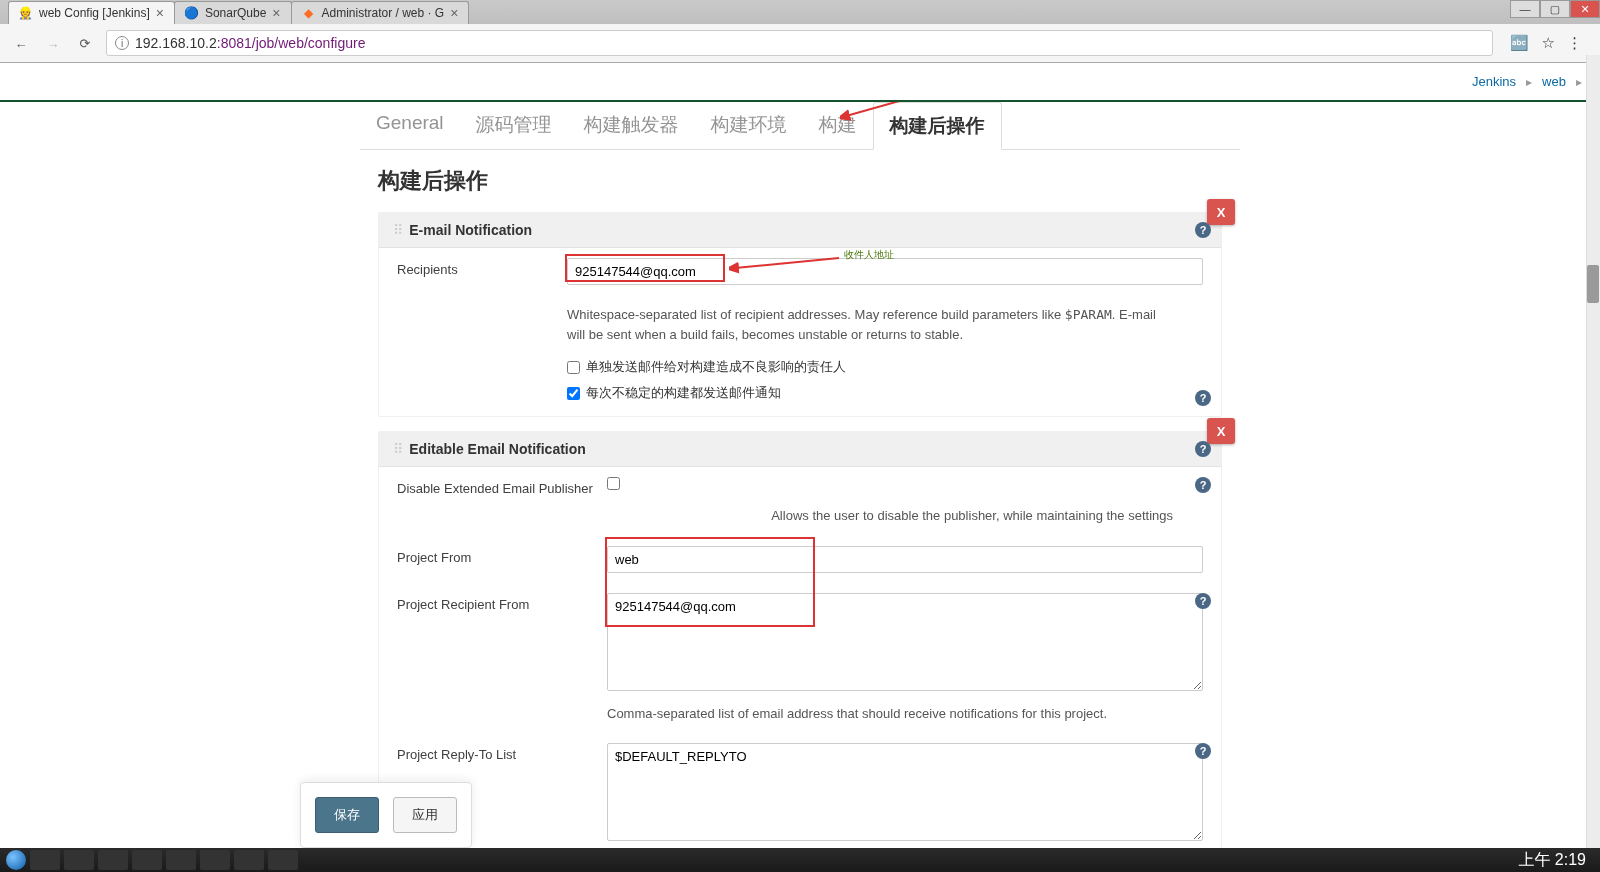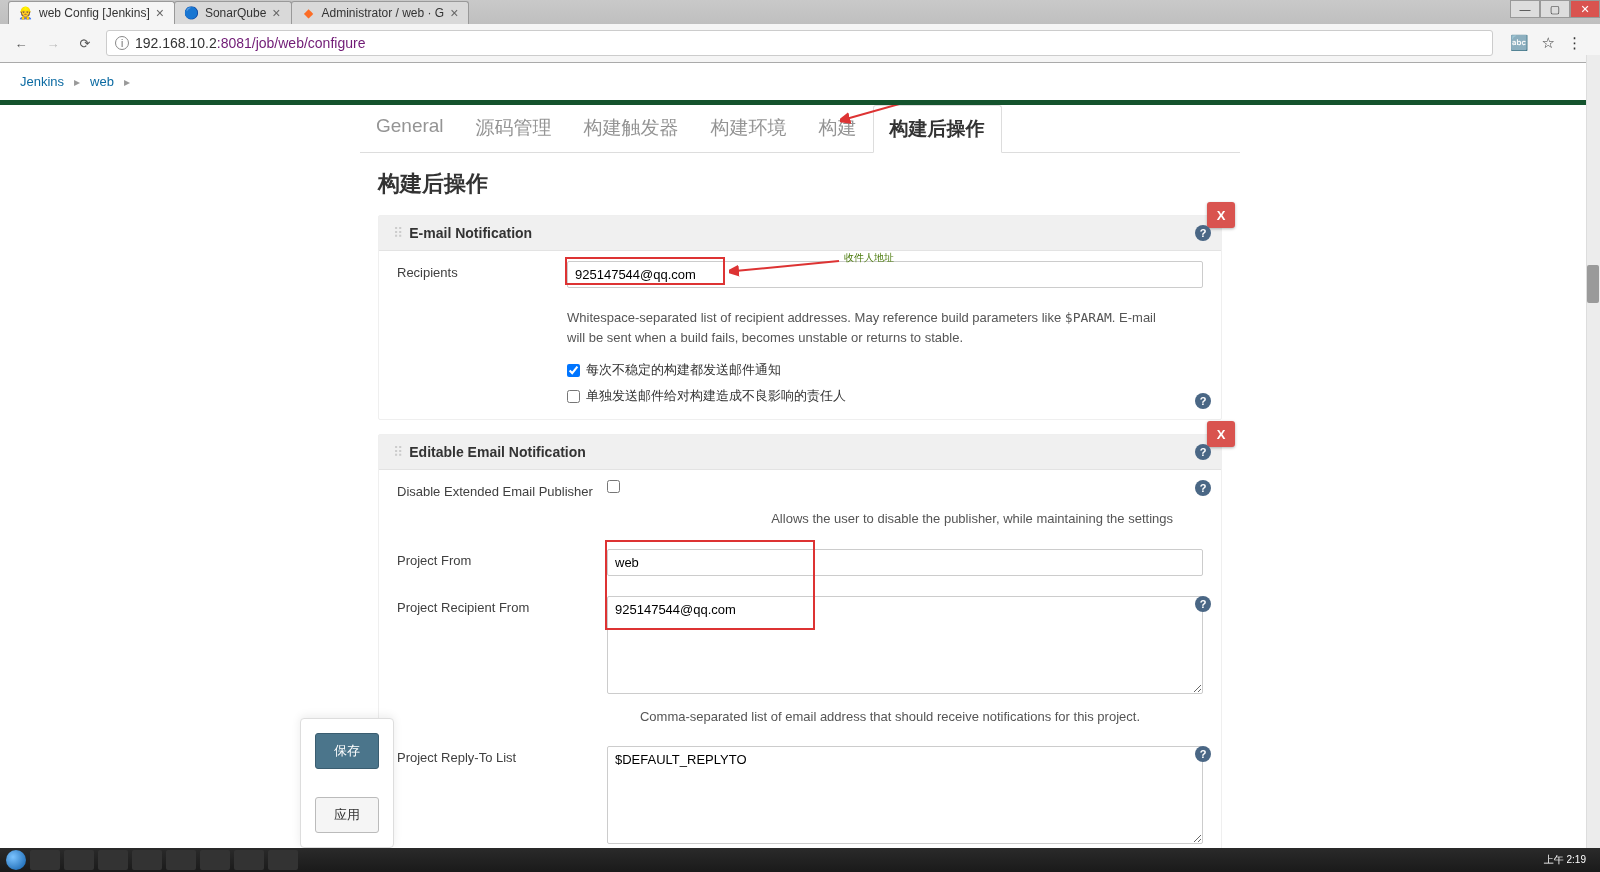--- a/index.html
+++ b/index.html
@@ -15,21 +15,21 @@
 .addr-bar { display: flex; align-items: center; padding: 6px 10px; gap: 10px; background: #f5f5f5; }
 .nav-btn { width: 22px; height: 22px; display: flex; align-items: center; justify-content: center; color: #555; cursor: pointer; }
 .nav-btn.disabled { color: #bbb; }
 .url-box { flex: 1; display: flex; align-items: center; gap: 6px; background: #fff; border: 1px solid #ccc; border-radius: 3px; padding: 4px 8px; font-size: 14px; }
 .url-box .info-icon { width: 14px; height: 14px; border: 1px solid #888; border-radius: 50%; display: flex; align-items: center; justify-content: center; font-size: 10px; color: #666; }
 .url-host { color: #333; }
 .url-path { color: #701a75; }
 .addr-right { display: flex; gap: 12px; padding: 0 8px; }
 
 
-.breadcrumb { display: flex; align-items: center; padding: 8px 14px; background: #fff; border-bottom: 5px solid #14532d; font-size: 13px; }
+.breadcrumb { display: flex; align-items: center; padding: 8px 14px; background: #fff; border-bottom: 2px solid #14532d; font-size: 13px; justify-content: flex-end; }
 .breadcrumb a { color: #0b6aa2; text-decoration: none; padding: 3px 6px; }
 .breadcrumb .sep { color: #999; padding: 0 4px; font-size: 12px; }
 
 
 .wrap { display: flex; justify-content: center; height: calc(100vh - 110px); overflow-y: auto; position: relative; }
 .panel { width: 880px; background: #fff; margin-bottom: 80px; }
 
 
 .cfg-tabs { display: flex; border-bottom: 1px solid #ddd; font-size: 19px; }
 .cfg-tab { padding: 10px 16px; color: #949494; cursor: pointer; }
@@ -55,30 +55,30 @@
 .code { font-family: monospace; }
 
 
 .hl { border: 2px solid #d33; position: absolute; pointer-events: none; z-index: 50; }
 
 
 .annot { position: absolute; pointer-events: none; z-index: 60; }
 .annot-text { color: #4d7c0f; font-size: 10px; font-family: Liberation Sans, sans-serif; }
 
 
-.footer { position: fixed; bottom: 24px; left: 300px; display: flex; gap: 28px; padding: 14px; background: #fff; border: 1px solid #ddd; border-radius: 4px; box-shadow: 0 -2px 10px rgba(0,0,0,.08); flex-direction: column; }
+.footer { position: fixed; bottom: 24px; left: 300px; display: flex; gap: 14px; padding: 14px; background: #fff; border: 1px solid #ddd; border-radius: 4px; box-shadow: 0 -2px 10px rgba(0,0,0,.08); }
 .btn { padding: 8px 18px; border: 1px solid #bbb; border-radius: 3px; font-size: 13px; cursor: pointer; }
 .btn.primary { background: #4b758b; color: #fff; border-color: #3a5d70; }
 .btn.secondary { background: #f5f5f5; color: #333; }
 
 
 .taskbar { position: fixed; bottom: 0; left: 0; right: 0; height: 24px; background: linear-gradient(#2a2a2a,#1a1a1a); display: flex; align-items: center; padding: 0 6px; gap: 4px; }
 .taskbar .orb { width: 20px; height: 20px; border-radius: 50%; background: radial-gradient(circle at 35% 35%, #7bc3ff,#0b5aa6); }
 .taskbar .tb-item { width: 30px; height: 20px; background: #333; border-radius: 2px; }
-.taskbar .clock { margin-left: auto; color: #fff; font-size: 10px; padding-right: 8px; }
+.taskbar .clock { margin-left: auto; color: #fff; font-size: 16px; padding-right: 8px; }
 
 
 .wincontrols { position: fixed; top: 0; right: 0; display: flex; z-index: 100; }
 .winbtn { width: 30px; height: 18px; background: #ddd; border: 1px solid #999; display: flex; align-items: center; justify-content: center; font-size: 11px; }
 .winbtn.close { background: #d9534f; color: #fff; }
 
 
 .scroll-right { position: fixed; right: 0; top: 55px; bottom: 24px; width: 14px; background: #ececec; border-left: 1px solid #ddd; }
 .scroll-thumb { position: absolute; right: 1px; top: 210px; width: 12px; height: 38px; background: #9a9a9a; border-radius: 2px; }
 </style>
@@ -183,26 +183,26 @@
     <div class="row">
       <div class="lbl"></div>
       <div class="ctl desc">
         <span>Whitespace-separated list of recipient addresses. May reference build parameters like </span><span class="code">$PARAM</span><span>. E-mail will be sent when a build fails, becomes unstable or returns to stable.</span>
       </div>
     </div>
     <div class="row" style="padding-top:0;">
       <div class="lbl"></div>
       <div class="ctl">
         <label class="chk-row">
+          <input type="checkbox" style="">
+          <span>单独发送邮件给对构建造成不良影响的责任人</span>
+        </label>
+        <label class="chk-row">
           <input type="checkbox" checked="" style="">
           <span>每次不稳定的构建都发送邮件通知</span>
-        </label>
-        <label class="chk-row">
-          <input type="checkbox" style="">
-          <span>单独发送邮件给对构建造成不良影响的责任人</span>
         </label>
       </div>
       <div class="help" style="top:auto; bottom:10px;">?</div>
     </div>
   </div>
 
   <div class="card" style="position:relative;">
     <div class="del-btn">X</div>
     <div class="card-head">
       <span class="drag">⠿</span>
@@ -222,21 +222,21 @@
       <div class="lbl" style="width:210px;">Project From</div>
       <div class="ctl"><input class="txt" value="web" style=""></div>
     </div>
     <div class="row">
       <div class="lbl" style="width:210px;">Project Recipient From</div>
       <div class="ctl"><textarea class="ta" style="">925147544@qq.com</textarea></div>
       <div class="help">?</div>
     </div>
 
     <div class="hl" style="left:226px; top:105px; width:210px; height:90px;"></div>
-    <div class="row" style="padding-top:0;text-align:center;">
+    <div class="row" style="padding-top:0;">
       <div class="lbl" style="width:210px;"></div>
       <div class="ctl desc">Comma-separated list of email address that should receive notifications for this project.</div>
     </div>
     <div class="row">
       <div class="lbl" style="width:210px;">Project Reply-To List</div>
       <div class="ctl"><textarea class="ta" style="">$DEFAULT_REPLYTO</textarea></div>
       <div class="help">?</div>
     </div>
     <div class="row" style="padding-top:0;">
       <div class="lbl" style="width:210px;"></div>

